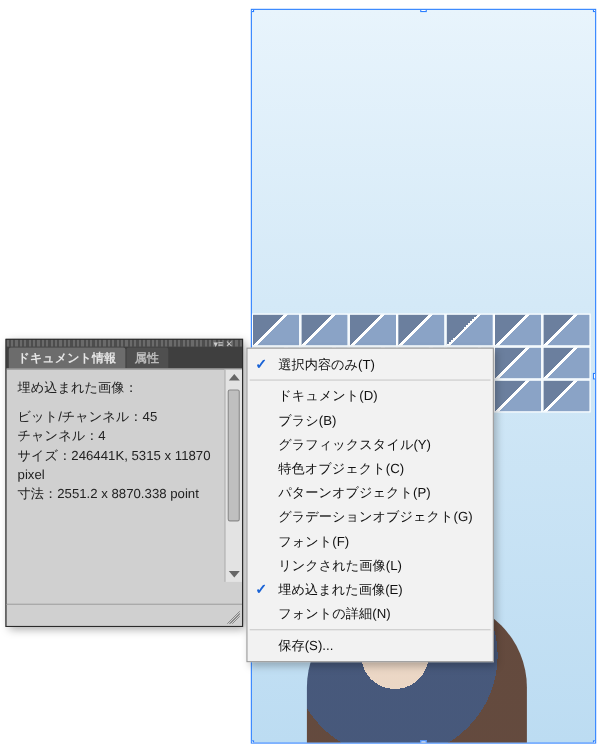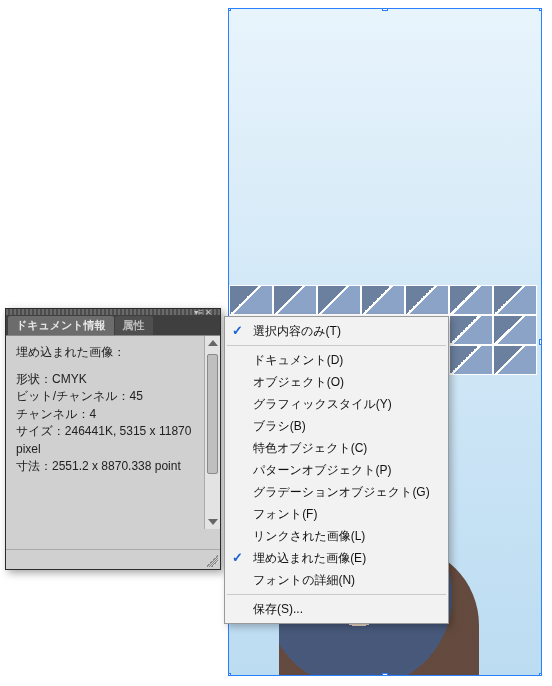--- a/index.html
+++ b/index.html
@@ -159,21 +159,20 @@
 <div class="panel-wrap">
   <div class="panel-top">
     <span class="flymenu">▾≡ ✕</span>
   </div>
   <div class="tabs">
     <div class="tab">ドキュメント情報</div>
     <div class="tab inactive">属性</div>
   </div>
   <div class="panel-body">
     <div class="lbl">埋め込まれた画像：</div>
-    <div class="row"><span>形状：</span><span>CMYK</span></div>
     <div class="row"><span>ビット/チャンネル：</span><span>45</span></div>
     <div class="row"><span>チャンネル：</span><span>4</span></div>
     <div class="row"><span>サイズ：</span><span>246441K, 5315 x 11870 pixel</span></div>
     <div class="row"><span>寸法：</span><span>2551.2 x 8870.338 point</span></div>
     <div class="scrollbar">
         <div class="thumb-sb"></div>
       </div>
   </div>
   <div class="panel-footer">
     <div class="grip"></div>
@@ -183,27 +182,24 @@
 <div class="ctx">
   <div class="item">
     <span class="check">✓</span>
     <span>選択内容のみ(T)</span>
   </div>
   <div class="sep"></div>
   <div class="item">
       <span>ドキュメント(D)</span>
     </div>
   <div class="item">
-      <span>オブジェクト(O)</span>
+      <span>ブラシ(B)</span>
     </div>
   <div class="item">
       <span>グラフィックスタイル(Y)</span>
-    </div>
-  <div class="item">
-      <span>ブラシ(B)</span>
     </div>
   <div class="item">
       <span>特色オブジェクト(C)</span>
     </div>
   <div class="item">
       <span>パターンオブジェクト(P)</span>
     </div>
   <div class="item">
       <span>グラデーションオブジェクト(G)</span>
     </div>

